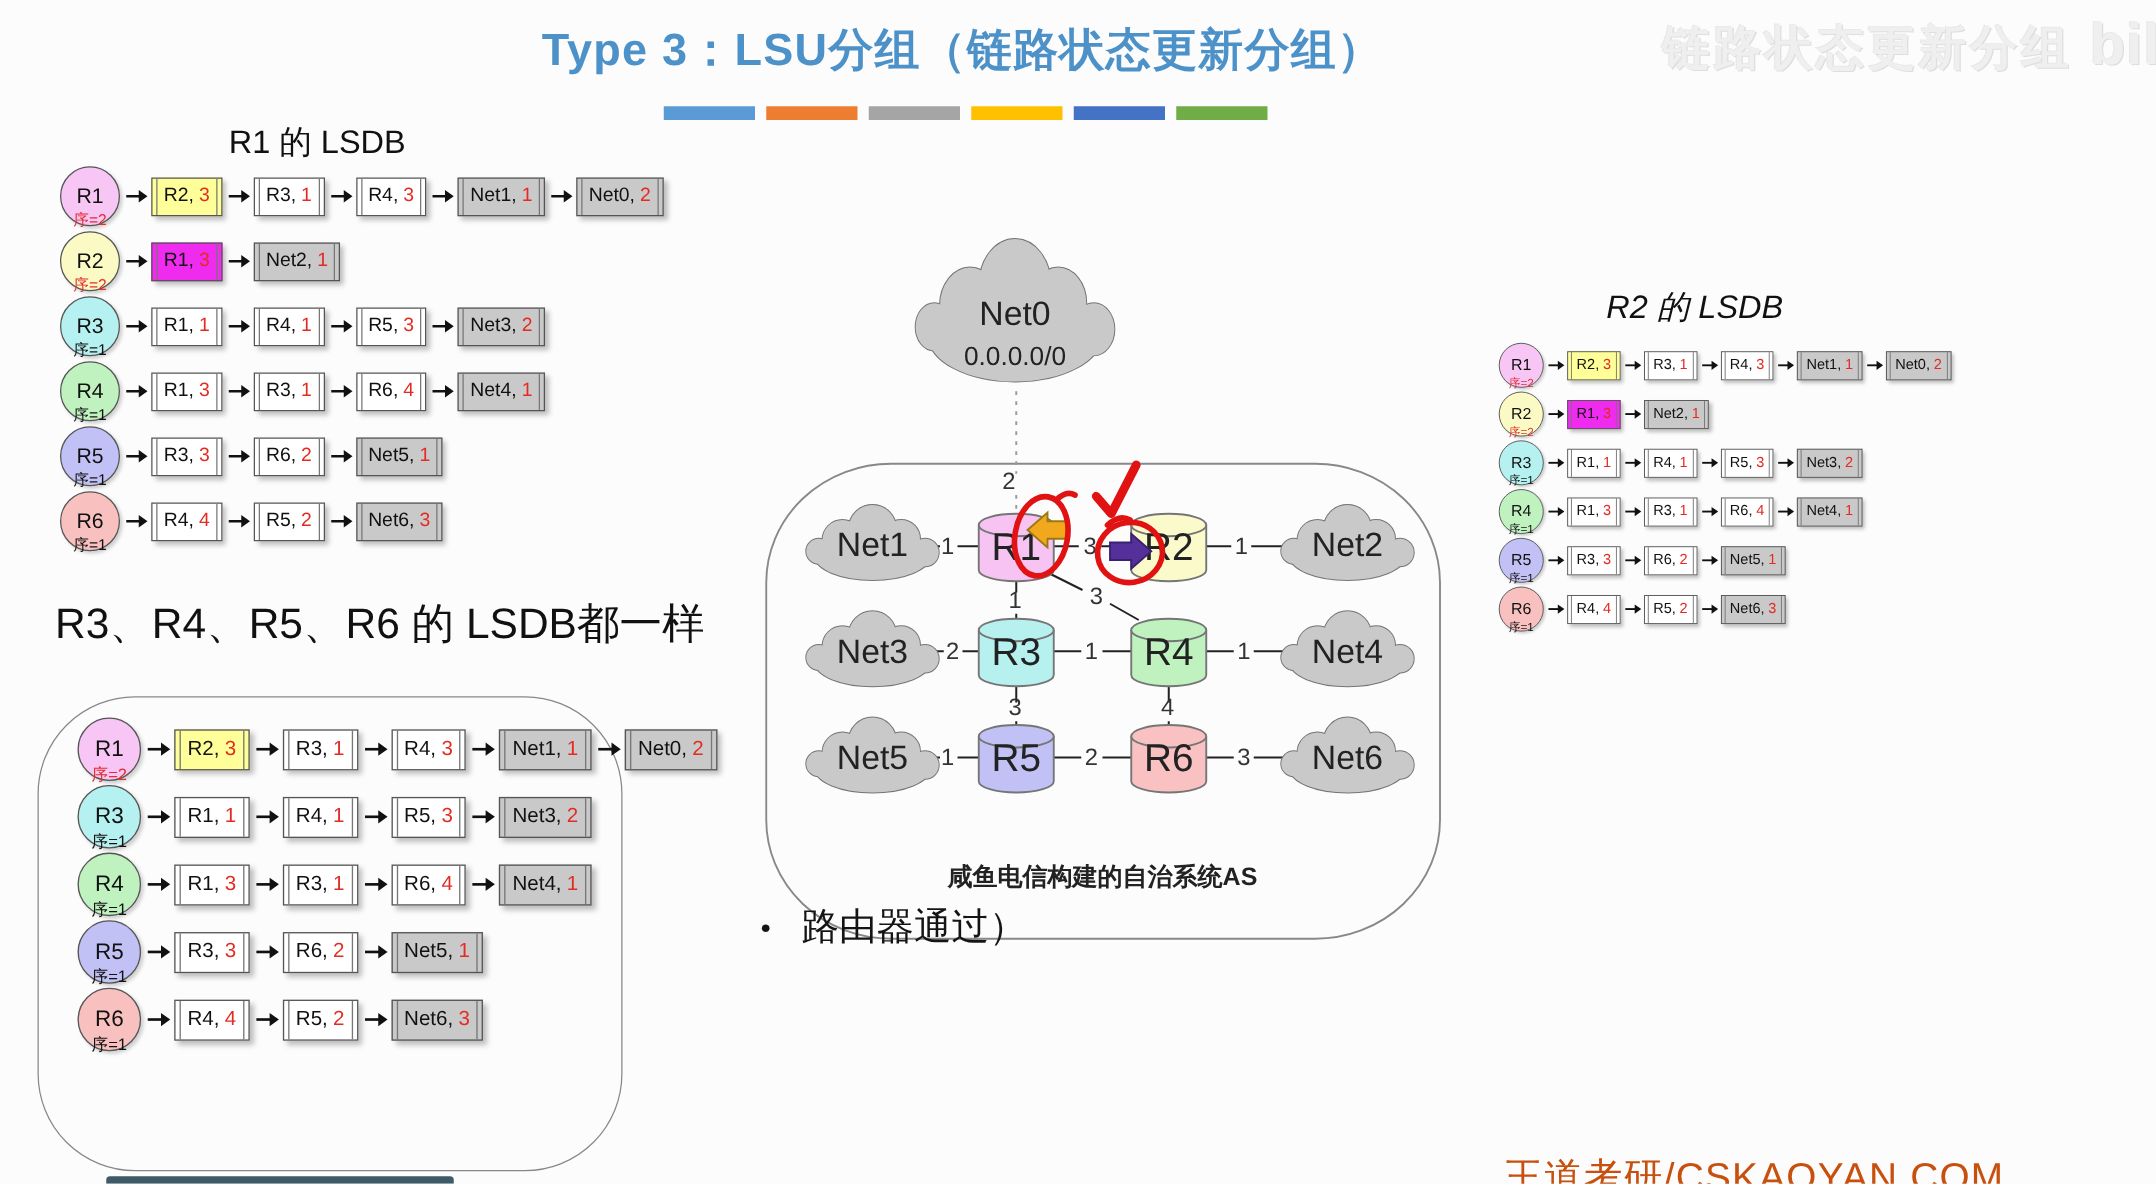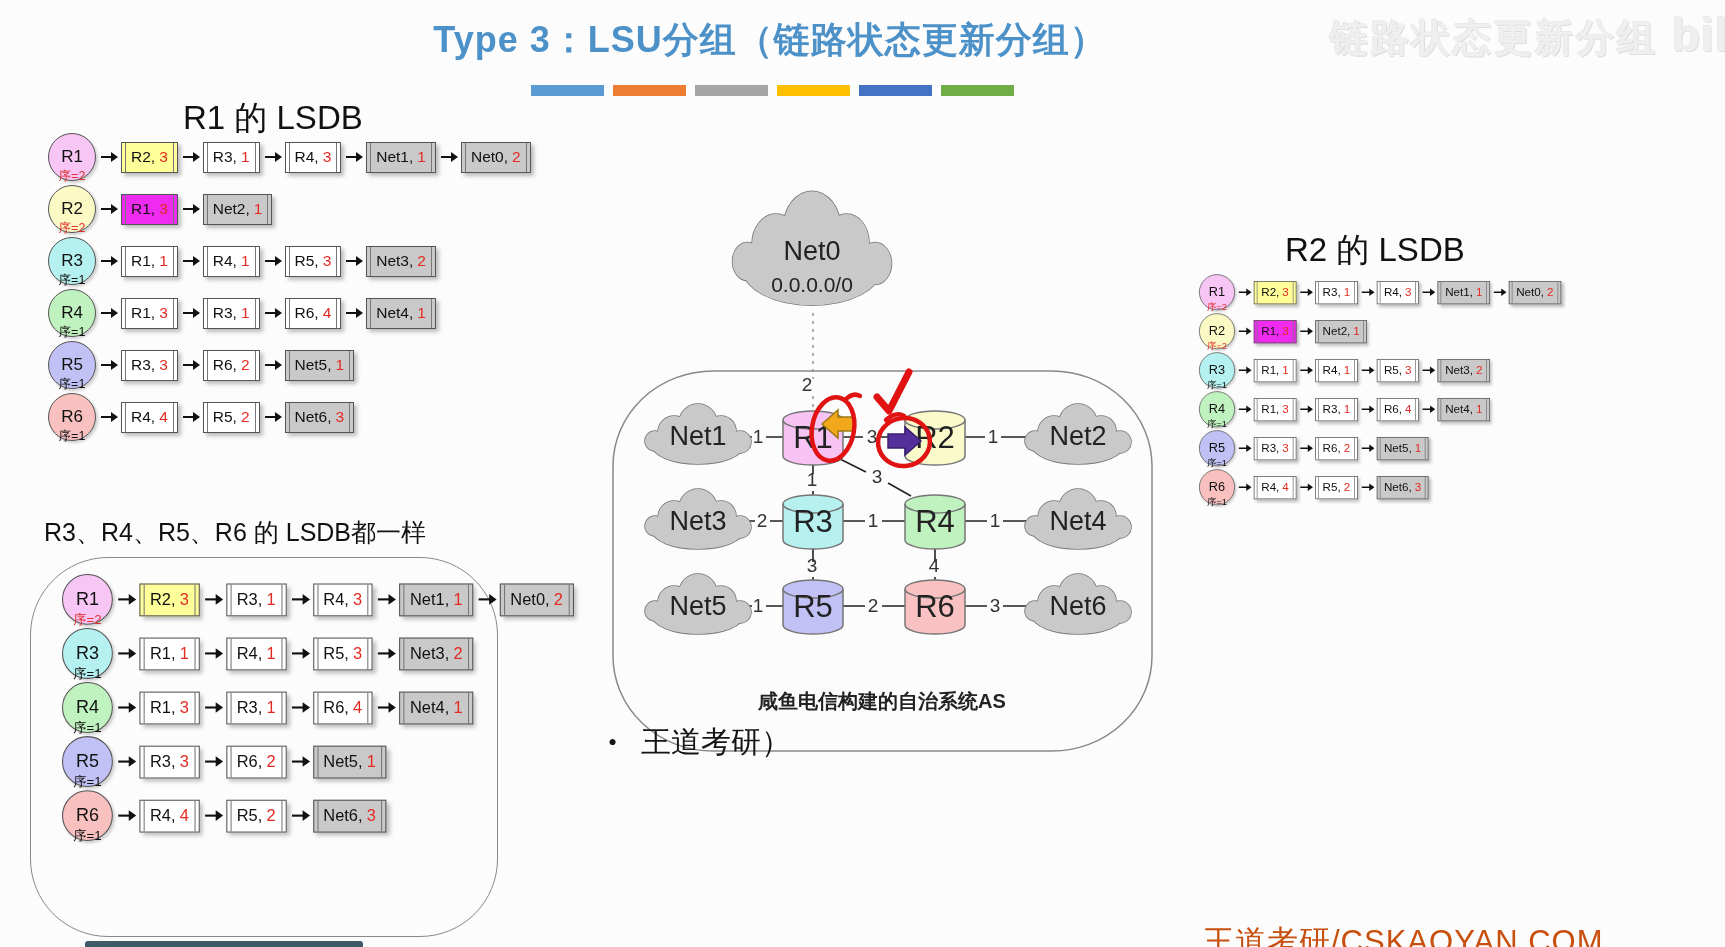--- a/index.html
+++ b/index.html
@@ -15,21 +15,21 @@
   .bars{position:absolute;left:531px;top:85px;display:flex;gap:9px;}
   .bars span{width:73px;height:11px;display:block;}
   
   .wm-top{
     position:absolute;left:1330px;top:8px;white-space:nowrap;
     color:#efefef;text-shadow:1px 1px 0 #dedede,-1px -1px 0 #e9e9e9;
     font-weight:bold;font-size:38px;letter-spacing:3px;
   }
   .wm-top .bili{font-size:46px;letter-spacing:1px;margin-left:14px;}
   
-  .lsdb-title{position:absolute;font-size:33px;font-weight:500;color:#111;white-space:nowrap;}
+  .lsdb-title{position:absolute;font-size:26px;font-weight:500;color:#111;white-space:nowrap;}
   .lsdb-rows{position:absolute;display:flex;flex-direction:column;}
   #lsdb-r1-rows{left:48px;top:134px;gap:6px;}
   #lsdb-r2-rows{left:1199px;top:275px;gap:6px;transform:scale(0.75);transform-origin:0 0;}
   #lsdb-others-rows{left:62px;top:575px;gap:5px;transform:scale(1.06);transform-origin:0 0;}
   .lsdb-row{display:flex;align-items:center;gap:5px;height:46px;}
   .lsa-circle{
     width:46px;height:46px;border-radius:50%;border:1.3px solid #555;flex:none;
     position:relative;display:flex;align-items:center;justify-content:center;
     font-size:17px;box-shadow:2px 2px 3px rgba(0,0,0,.18);
   }
@@ -237,21 +237,21 @@
         <span class="num">2</span>
       </div>
       <span class="arr"></span>
       <div class="lsa-box" style="background: rgb(201, 201, 201);">
         <span>Net6,</span>
         <span class="num">3</span>
       </div>
     </div>
   </div>
 
-<div class="lsdb-title" style="left:44px;top:516px;font-size:25px;">R3、R4、R5、R6 的 LSDB都一样</div>
+<div class="lsdb-title" style="left:44px;top:476px;font-size:34px;">R3、R4、R5、R6 的 LSDB都一样</div>
 <div class="blob"></div>
 <div class="lsdb-rows" id="lsdb-others-rows">
     <div class="lsdb-row">
       <div class="lsa-circle" style="background: rgb(247, 198, 244);">
         <div>R1</div>
         <div class="seq red">序=2</div>
       </div>
       <span class="arr"></span>
       <div class="lsa-box" style="background: rgb(255, 255, 153);">
         <span>R2,</span>
@@ -367,21 +367,21 @@
         <span class="num">2</span>
       </div>
       <span class="arr"></span>
       <div class="lsa-box" style="background: rgb(201, 201, 201);">
         <span>Net6,</span>
         <span class="num">3</span>
       </div>
     </div>
   </div>
 
-<div class="lsdb-title" style="left:1285px;top:228px;">R2 的 LSDB</div>
+<div class="lsdb-title" style="left:1285px;top:228px;font-style:italic;">R2 的 LSDB</div>
 <div class="lsdb-rows" id="lsdb-r2-rows">
     <div class="lsdb-row">
       <div class="lsa-circle" style="background: rgb(247, 198, 244);">
         <div>R1</div>
         <div class="seq red">序=2</div>
       </div>
       <span class="arr"></span>
       <div class="lsa-box" style="background: rgb(255, 255, 153);">
         <span>R2,</span>
         <span class="num">3</span>
@@ -643,18 +643,18 @@
     <path class="redpen" d="M845,400 q8,-8 15,-4" stroke-width="4.5"></path>
     <path class="redpen" d="M877,397 L889,411 L909,372" stroke-width="7"></path>
     <ellipse class="redpen" cx="904" cy="442" rx="26" ry="24" stroke-width="4.5" transform="rotate(-8 904 442)"></ellipse>
     <path class="redpen" d="M886,420 q10,-9 18,-4" stroke-width="4.5"></path>
   </g>
 </svg>
 
 <div class="bullet">
   <span class="marker">•</span>
   <div>
-    <div>王道考研）</div>
+    <div>路由器通过）</div>
   </div>
 </div>
 
 <div class="wm-bottom">王道考研/CSKAOYAN.COM</div>
 <div class="edge-bar"></div>
 
 </body></html>

